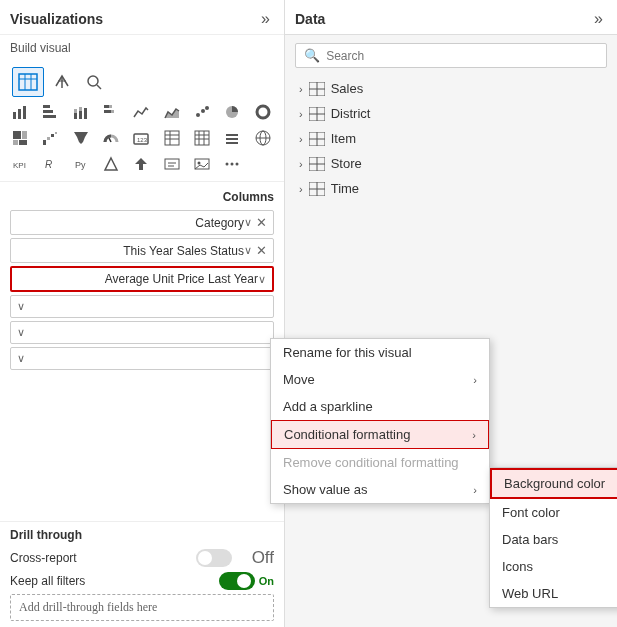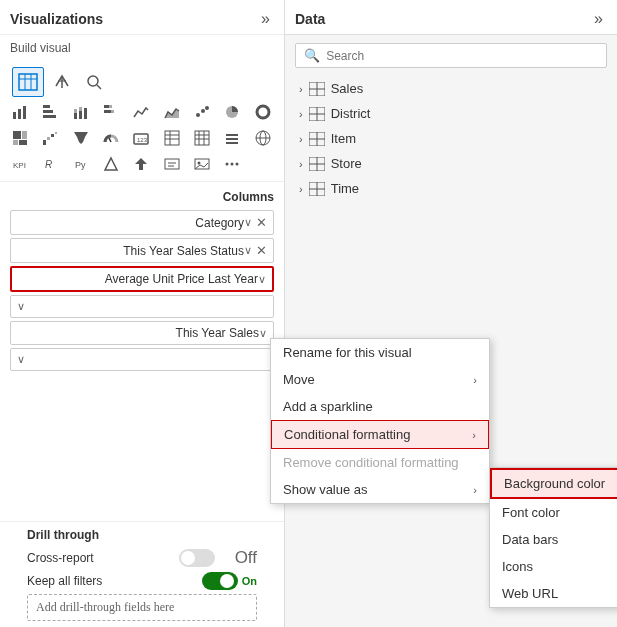--- a/index.html
+++ b/index.html
@@ -145,21 +145,21 @@
     }
 
     .field-close {
       font-size: 13px;
       color: #666;
       cursor: pointer;
     }
 
     
     .drillthrough-section {
-      padding: 6px 27px;
+      padding: 6px 10px;
       border-top: 1px solid #eee;
     }
 
     .drillthrough-title {
       font-size: 12px;
       font-weight: 600;
       color: #333;
       margin-bottom: 6px;
     }
 
@@ -619,21 +619,20 @@
       </div>
     </div>
 
     <div class="field-row">
       <div class="field-actions">
         <span class="field-chevron">∨</span>
       </div>
     </div>
 
     <div class="field-row">
-      <span class="field-name">This Year Sales</span>
       <div class="field-actions">
         <span class="field-chevron">∨</span>
       </div>
     </div>
 
     <div class="field-row">
       <div class="field-actions">
         <span class="field-chevron">∨</span>
       </div>
     </div>

